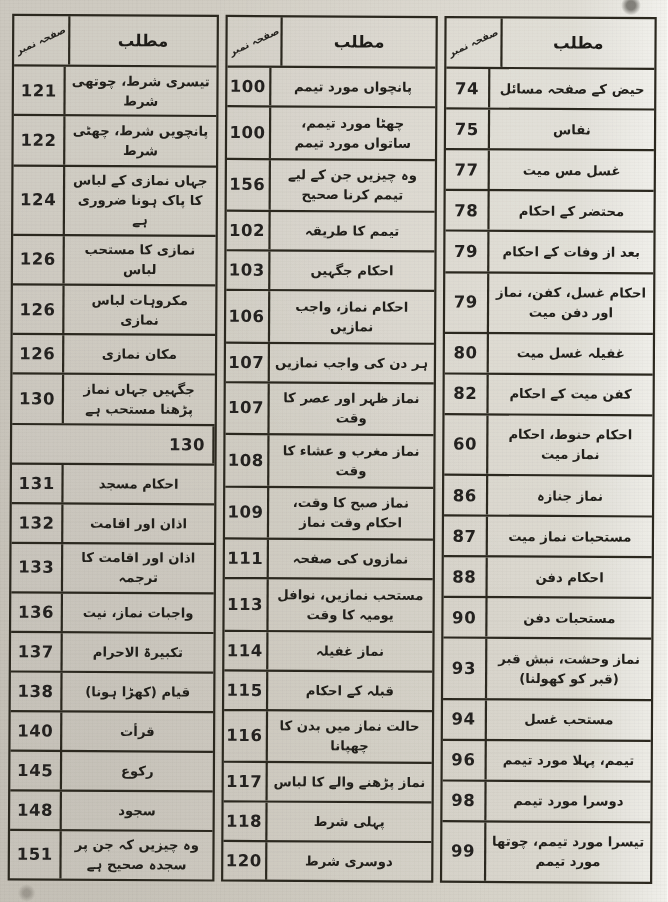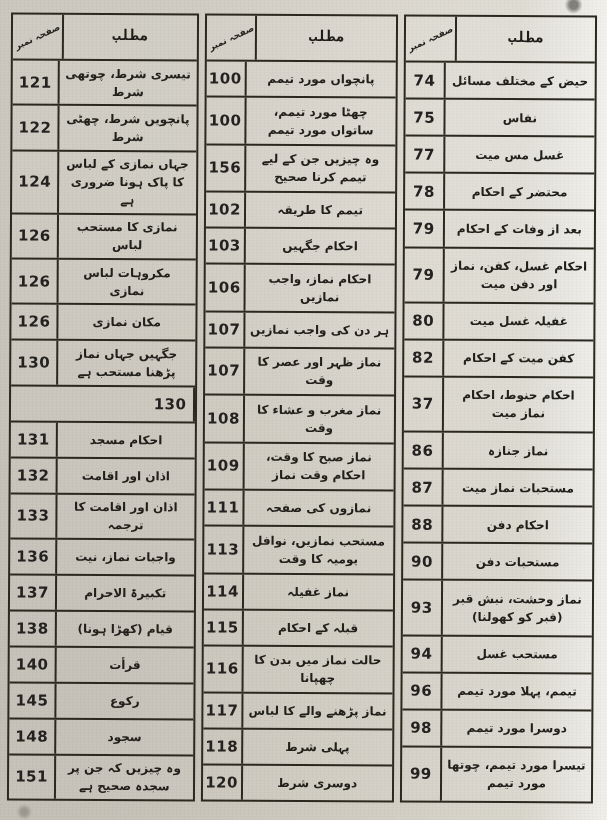--- a/index.html
+++ b/index.html
@@ -37,42 +37,42 @@
   .topic{
     flex:1 1 auto;padding:2px 5px;
     font-size:12px;font-weight:700;color:#22201b;line-height:1.5;
   }
   .pnum{
     flex:0 0 38px;border-right:2px solid #2b281f;
     font-size:15px;font-weight:700;color:#242220;letter-spacing:0.5px;
     direction:ltr;
   }
   .section.left .pnum{flex-basis:45px;}
-  .header .topic{font-size:15px;font-weight:700;color:#1e1c18;font-family:Liberation Mono, monospace;}
+  .header .topic{font-size:15px;font-weight:700;color:#1e1c18;}
   .header .pnum .rot{
     display:inline-block;transform:rotate(-25deg);
     font-size:9px;font-weight:700;white-space:nowrap;color:#24221e;
   }
 </style>
 </head>
 <body>
 
 <div class="paper">
   <div class="tables">
 
     <div class="section right">
       <div class="row header">
         <div class="cell topic">مطلب</div>
         <div class="cell pnum">
           <span class="rot">صفحہ نمبر</span>
         </div>
       </div>
       <div style="display:flex;flex-direction:column;flex:1 1 auto;">
           <div class="row">
-            <div class="cell topic">حیض کے مختلف مسائل</div>
+            <div class="cell topic">حیض کے صفحہ مسائل</div>
             <div class="cell pnum">74</div>
           </div>
           <div class="row">
             <div class="cell topic">نفاس</div>
             <div class="cell pnum">75</div>
           </div>
           <div class="row">
             <div class="cell topic">غسل مس میت</div>
             <div class="cell pnum">77</div>
           </div>
@@ -91,21 +91,21 @@
           <div class="row">
             <div class="cell topic">غفیلہ غسل میت</div>
             <div class="cell pnum">80</div>
           </div>
           <div class="row">
             <div class="cell topic">کفن میت کے احکام</div>
             <div class="cell pnum">82</div>
           </div>
           <div class="row">
             <div class="cell topic">احکام حنوط، احکام نماز میت</div>
-            <div class="cell pnum">37</div>
+            <div class="cell pnum">60</div>
           </div>
           <div class="row">
             <div class="cell topic">نماز جنازہ</div>
             <div class="cell pnum">86</div>
           </div>
           <div class="row">
             <div class="cell topic">مستحبات نماز میت</div>
             <div class="cell pnum">87</div>
           </div>
           <div class="row">

